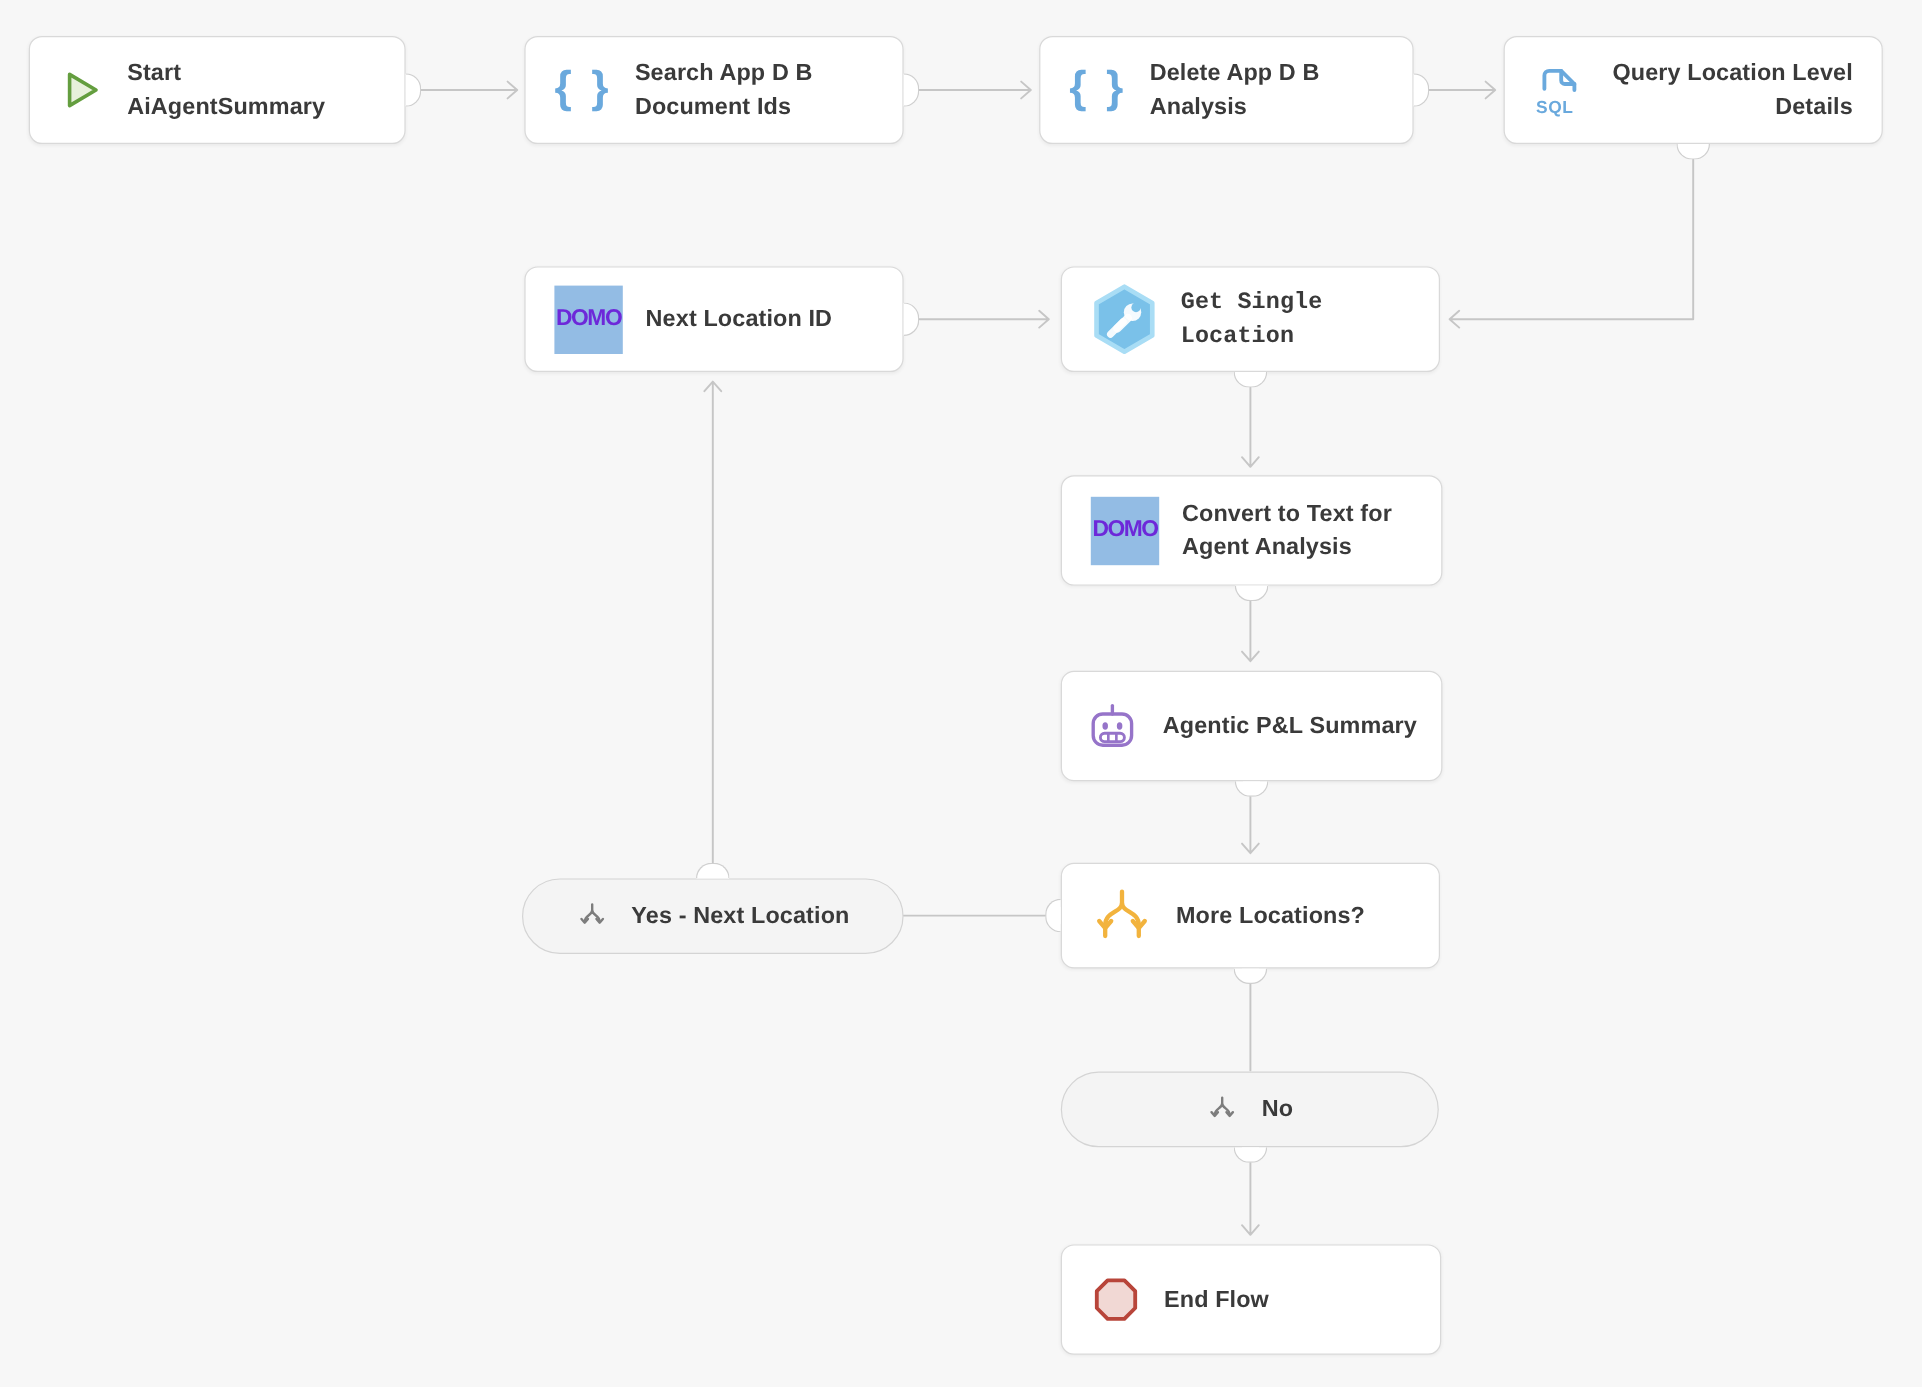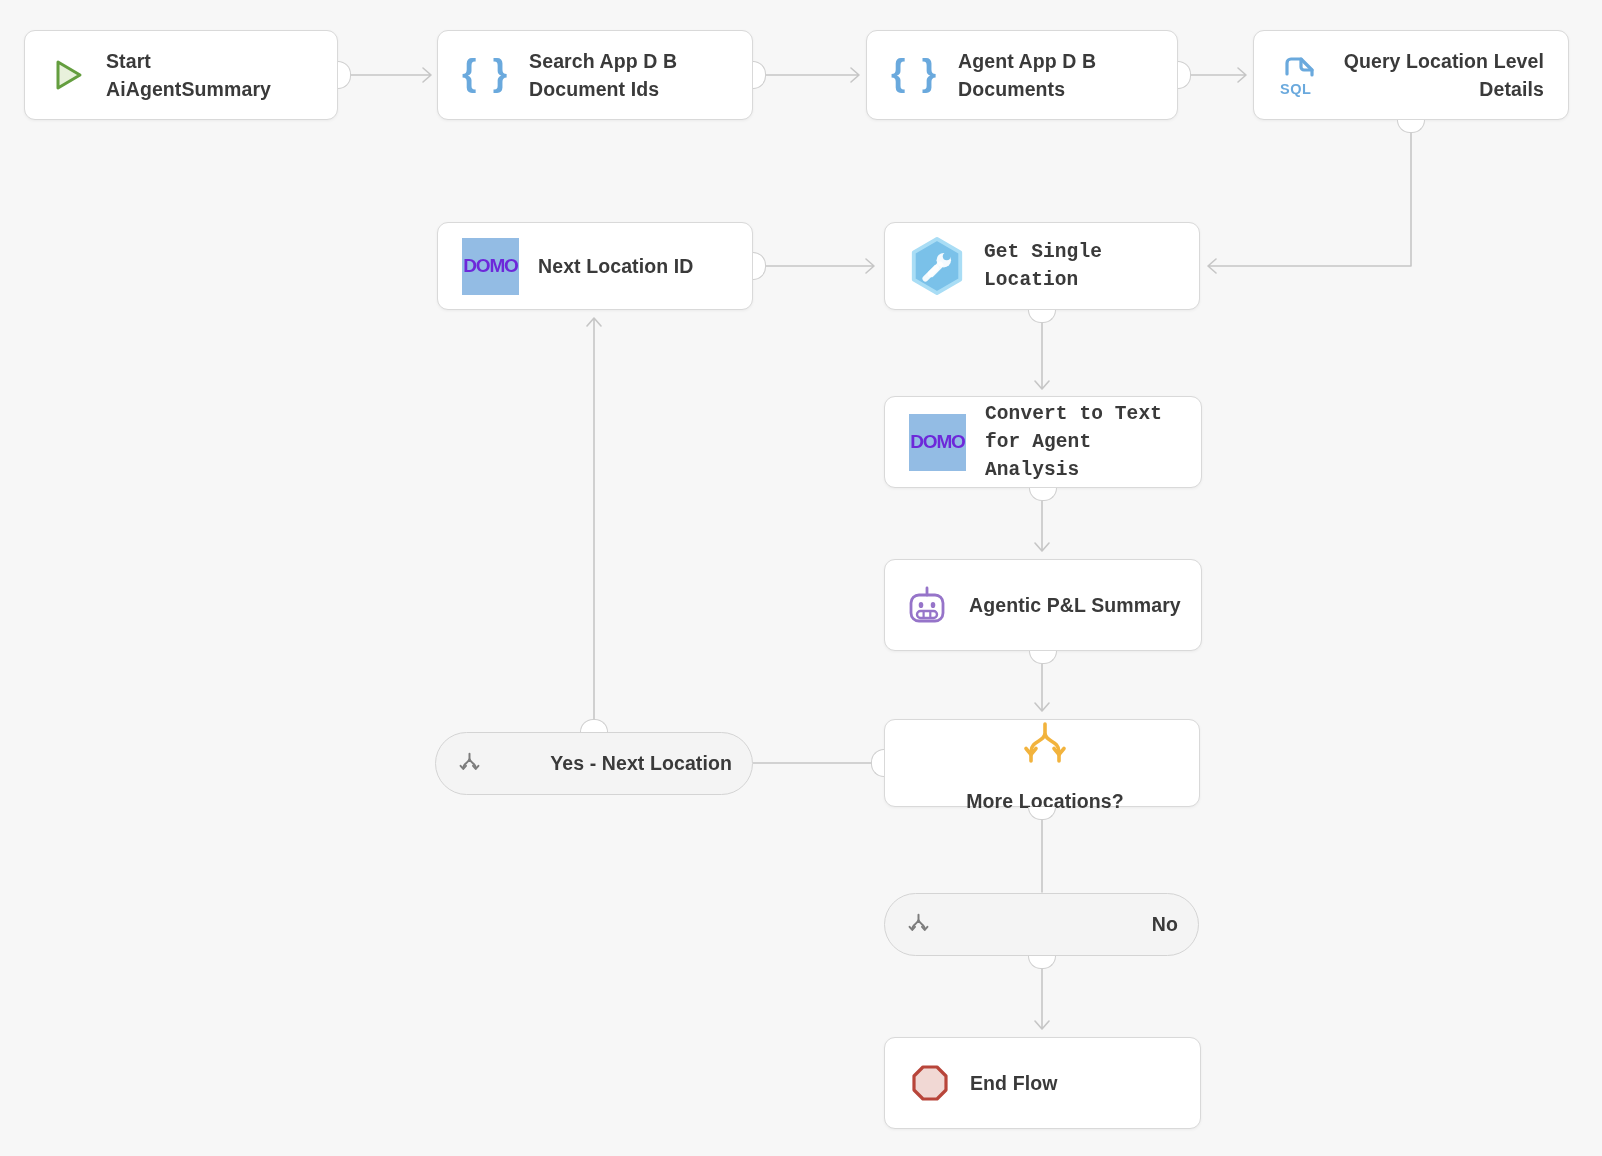--- a/index.html
+++ b/index.html
@@ -14,34 +14,34 @@
   body{margin:0;font-family:"Liberation Sans","DejaVu Sans",sans-serif;}
   .canvas{position:relative;width:1602px;height:1156px;background:var(--canvas-bg);overflow:hidden;}
   .edges{position:absolute;left:0;top:0;width:1602px;height:1156px;pointer-events:none;z-index:0;}
   .edges path{fill:none;stroke:var(--edge);stroke-width:1.6;stroke-linecap:round;stroke-linejoin:round;}
 
   .node{position:absolute;z-index:1;display:flex;align-items:center;background:var(--node-bg);
     border:1px solid var(--node-border);border-radius:11px;box-shadow:0 1px 3px rgba(0,0,0,.05);
     padding:0 18px 0 24px;gap:19px;cursor:pointer;}
   .node .label{color:var(--label-text);font-size:19.5px;font-weight:600;line-height:1.45;letter-spacing:.1px;}
   .pill{border-radius:34px;background:var(--pill-bg);border:1px solid var(--pill-border);
-    justify-content:space-between;padding:12px 20px;box-shadow:none;}
+    justify-content:center;padding:12px 20px;box-shadow:none;}
   .icon{flex:0 0 auto;display:flex;align-items:center;justify-content:center;}
 
   
   .port{position:absolute;background:#fff;border:1.5px solid var(--port-border);z-index:2;}
   .port-right{width:13px;height:28px;border-radius:0 14px 14px 0;border-left:none;right:-14px;top:50%;transform:translateY(-50%);}
   .port-left{width:13px;height:28px;border-radius:14px 0 0 14px;border-right:none;left:-14px;top:50%;transform:translateY(-50%);}
   .port-bottom{width:28px;height:13px;border-radius:0 0 14px 14px;border-top:none;left:50%;bottom:-14px;transform:translateX(-50%);}
   .port-top{width:28px;height:13px;border-radius:14px 14px 0 0;border-bottom:none;left:50%;top:-14px;transform:translateX(-50%);}
 
   .braces{color:var(--accent-blue);font-size:37px;font-weight:700;letter-spacing:3px;line-height:1;padding-bottom:6px;}
   .domo-sq{width:57px;height:57px;background:var(--domo-blue);color:#6d28d9;display:flex;align-items:center;
     justify-content:center;font-weight:700;font-size:19px;letter-spacing:-1.2px;overflow:hidden;}
-  .w160{max-width:160px;} .w205{max-width:205px;text-align:right;} .w195{max-width:195px;font-family:Liberation Mono, monospace;}
+  .w160{max-width:160px;} .w205{max-width:205px;text-align:right;} .w195{max-width:195px;}
 </style>
 </head>
 <body>
 
 <div class="canvas">
 
   <svg class="edges" viewBox="0 0 1602 1156">
 
     <path d="M343,75 H430 M423,68 L431,75 L423,82"></path>
 
@@ -79,21 +79,21 @@
   </div>
 
   <div class="node" style="left:437px;top:30px;width:316px;height:90px;">
     <span class="icon braces">{ }</span>
     <span class="label w160">Search App D B Document Ids</span>
     <span class="port port-right"></span>
   </div>
 
   <div class="node" style="left:866px;top:30px;width:312px;height:90px;">
     <span class="icon braces">{ }</span>
-    <span class="label w160">Agent App D B Documents</span>
+    <span class="label w160">Delete App D B Analysis</span>
     <span class="port port-right"></span>
   </div>
 
   <div class="node" style="left:1253px;top:30px;width:316px;height:90px;">
     <span class="icon">
       <svg width="42" height="46" viewBox="0 0 42 46">
         <path d="M9 22 V11 a4 4 0 0 1 4 -4 h10 l11 11 v5" fill="none" stroke="var(--accent-blue)" stroke-width="3.2" stroke-linejoin="round" stroke-linecap="round"></path>
         <path d="M23 7 v8 a3 3 0 0 0 3 3 h8" fill="none" stroke="var(--accent-blue)" stroke-width="3.2" stroke-linejoin="round" stroke-linecap="round"></path>
         <text x="2" y="42" font-size="14.5" font-weight="700" fill="var(--accent-blue)" letter-spacing="0.5">SQL</text>
       </svg>
@@ -148,21 +148,21 @@
     <span class="icon">
       <svg width="27" height="27" viewBox="0 0 26 26">
         <path d="M13 3.5 V8 M13 8 C13 12.5 7 12 7 17.5 M13 8 C13 12.5 19 12 19 17.5" fill="none" stroke="var(--branch-gray)" stroke-width="1.9" stroke-linecap="round"></path>
         <path d="M4.4 15.2 L7 18.2 L9.6 15.2 M16.4 15.2 L19 18.2 L21.6 15.2" fill="none" stroke="var(--branch-gray)" stroke-width="1.9" stroke-linecap="round" stroke-linejoin="round"></path>
       </svg>
     </span>
     <span class="label">Yes - Next Location</span>
     <span class="port port-top"></span>
   </div>
 
-  <div class="node" style="left:884px;top:719px;width:316px;height:88px;flex-direction:column;">
+  <div class="node" style="left:884px;top:719px;width:316px;height:88px;">
     <span class="icon">
       <svg width="52" height="48" viewBox="0 0 52 48">
         <path d="M26 4 V13 M26 13 C26 22 12 20 12 32 M26 13 C26 22 40 20 40 32" fill="none" stroke="var(--branch-amber)" stroke-width="3.6" stroke-linecap="round"></path>
         <path d="M7 28.5 L12 34.5 L17 28.5 M35 28.5 L40 34.5 L45 28.5" fill="none" stroke="var(--branch-amber)" stroke-width="3.6" stroke-linecap="round" stroke-linejoin="round"></path>
         <line x1="12" y1="34" x2="12" y2="41" stroke="var(--branch-amber)" stroke-width="3.6" stroke-linecap="round"></line>
         <line x1="40" y1="34" x2="40" y2="41" stroke="var(--branch-amber)" stroke-width="3.6" stroke-linecap="round"></line>
       </svg>
     </span>
     <span class="label">More Locations?</span>
     <span class="port port-left"></span>

